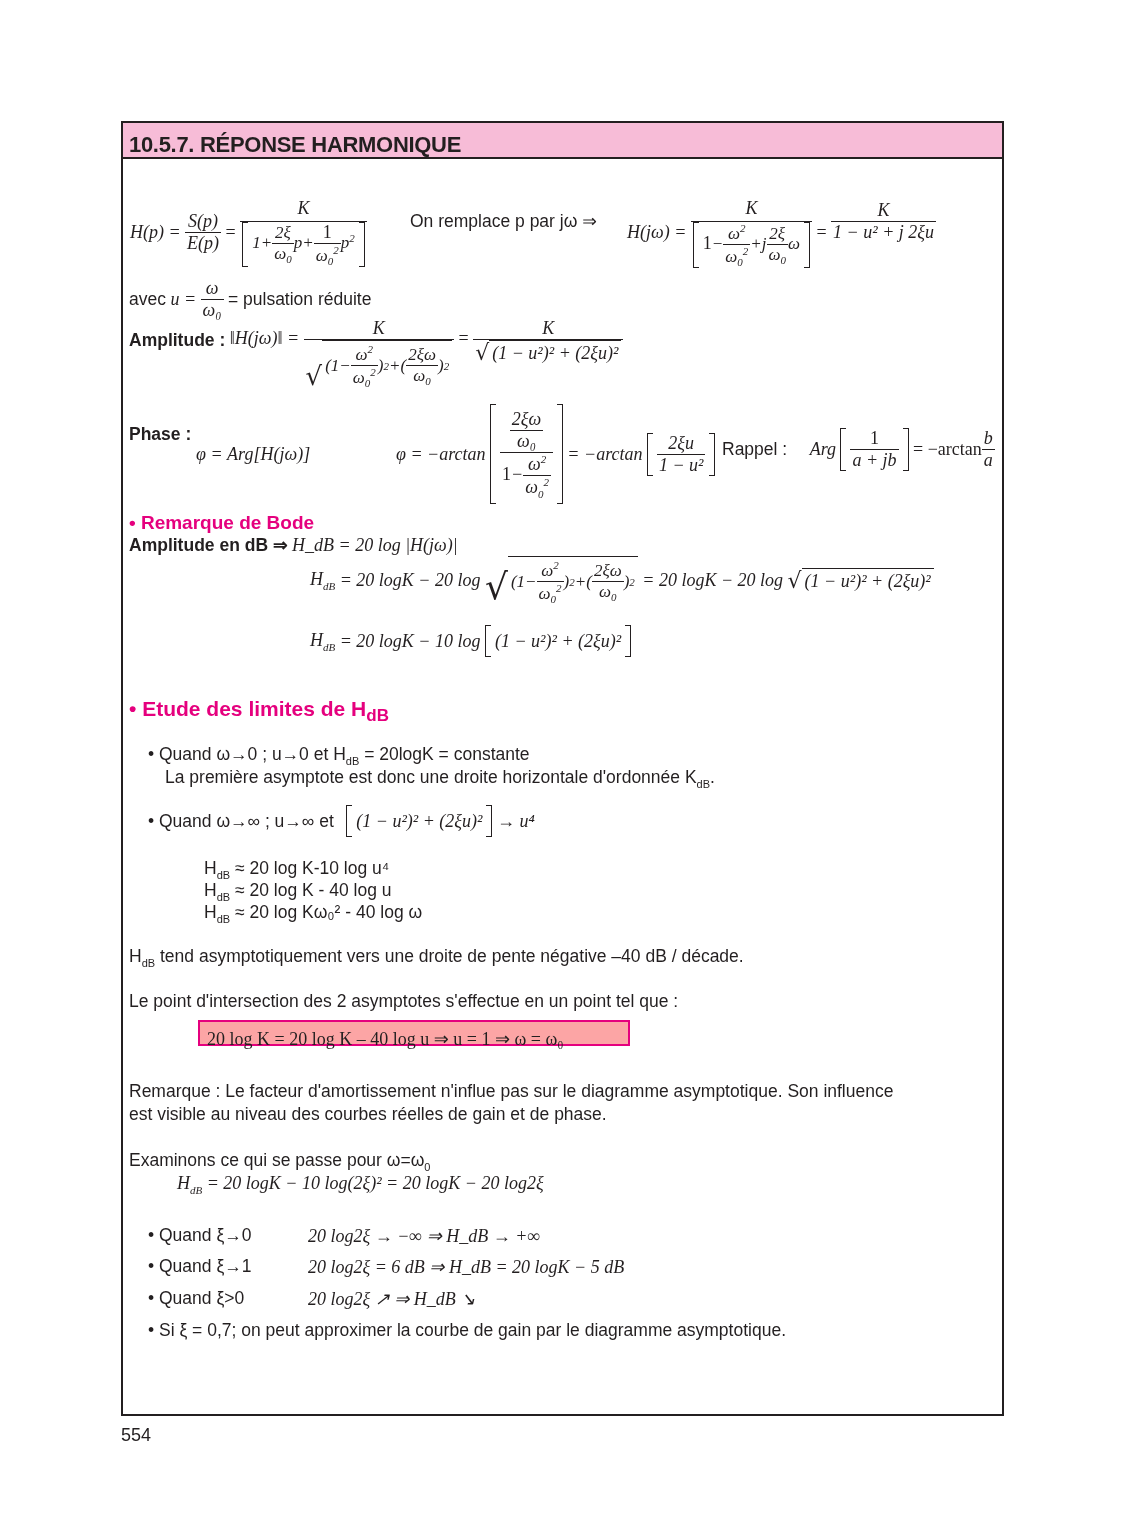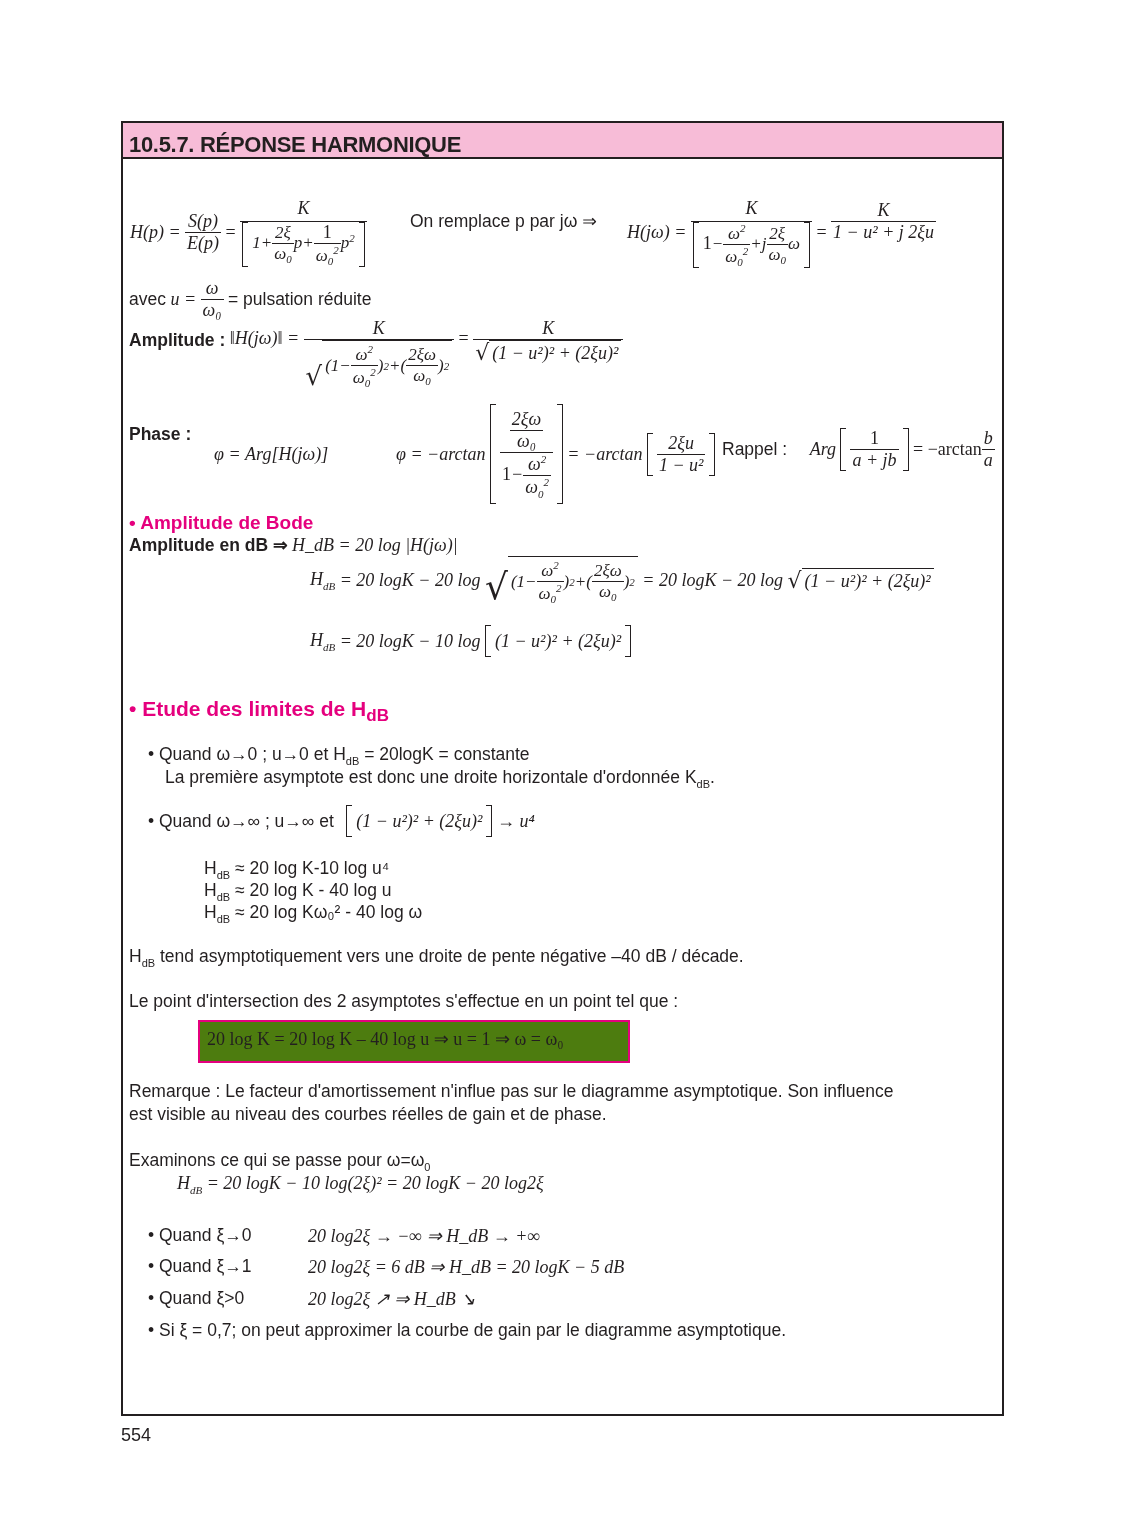--- a/index.html
+++ b/index.html
@@ -22,22 +22,22 @@
   .frac > .num { display: block; border-bottom: 1px solid #231f20; padding: 0 2px; }
   .frac > .den { display: block; padding: 0 2px; }
   .sqbr { display: inline-flex; align-items: center; padding: 0 4px; position: relative; }
   .sqbr::before, .sqbr::after { content: ""; position: absolute; top: 0; bottom: 0; width: 5px; border-top: 1.4px solid #231f20; border-bottom: 1.4px solid #231f20; }
   .sqbr::before { left: 0; border-left: 1.4px solid #231f20; }
   .sqbr::after { right: 0; border-right: 1.4px solid #231f20; }
   .sqbr > .inner { padding: 0 6px; }
   .sqrt { display: inline-flex; align-items: stretch; }
   .sqrt .rad { font-family: "DejaVu Serif", serif; font-style: normal; font-size: 26px; line-height: 1; align-self: flex-end; }
   .sqrt .body { border-top: 1.3px solid #231f20; padding: 2px 3px 0 3px; display: inline-flex; align-items: center; }
-  .boxed { position: absolute; left: 198px; top: 1020px; width: 432px; height: 43px;
-           border: 2px solid #e5007e; background: #4d7c0f; box-sizing: border-box; }
+  .boxed { position: absolute; left: 198px; top: 1020px; width: 432px; height: 26px;
+           border: 2px solid #e5007e; background: #fca5a5; box-sizing: border-box; }
   .boxed span { position: absolute; left: 7px; top: 6px; font-family: "Liberation Serif", serif; font-size: 18px; white-space: nowrap; }
 </style>
 </head>
 <body>
 
 <div class="frame">
   <div class="header">
     <span><span style="position:static">10.5.7.</span> <span style="position:static">RÉPONSE HARMONIQUE</span></span>
   </div>
 </div>
@@ -98,41 +98,41 @@
   <span class="frac m" style="vertical-align:top">
     <span class="num">K</span>
     <span class="den"><span class="sqrt">
           <span class="rad" style="font-size:22px">√</span>
           <span class="body">(1 − u²)² + (2ξu)²</span>
         </span></span>
   </span>
 </div>
 
 <div class="abs txt bold" style="left:129px; top:424px;">Phase :</div>
-<div class="abs m" style="left:214px; top:444px;">φ = Arg[H(jω)]</div>
+<div class="abs m" style="left:196px; top:444px;">φ = Arg[H(jω)]</div>
 <div class="abs" style="left:396px; top:404px;">
   <span class="m" style="vertical-align:middle">φ = −arctan</span>
   <span class="sqbr" style="vertical-align:middle; height:100px">
       <span class="inner m"><span class="frac"><span class="num"><span class="frac"><span class="num">2ξω</span><span class="den">ω₀</span></span></span><span class="den"><span class="r">1</span>−<span class="frac"><span class="num">ω<sup>2</sup></span><span class="den">ω<sub>0</sub><sup>2</sup></span></span></span></span></span>
     </span>
   <span class="m" style="vertical-align:middle">= −arctan</span>
   <span class="sqbr" style="vertical-align:middle">
       <span class="inner m"><span class="frac"><span class="num">2ξu</span><span class="den">1 − u²</span></span></span>
     </span>
 </div>
 <div class="abs" style="left:722px; top:428px;">
   <span class="txt" style="vertical-align:middle">Rappel :</span>
   <span class="m" style="vertical-align:middle; margin-left:18px">Arg</span>
   <span class="sqbr" style="vertical-align:middle">
       <span class="inner m"><span class="frac"><span class="num r">1</span><span class="den">a + jb</span></span></span>
     </span>
   <span class="r" style="vertical-align:middle">= −arctan</span><span class="frac m"><span class="num">b</span><span class="den">a</span></span>
 </div>
 
-<div class="abs txt pink" style="left:129px; top:512px; font-size:19px;">• Amplitude de Bode</div>
+<div class="abs txt pink" style="left:129px; top:512px; font-size:19px;">• Remarque de Bode</div>
 <div class="abs" style="left:129px; top:535px;">
   <span class="txt bold">Amplitude en dB ⇒</span>
   <span class="m">H_dB = 20 log |H(jω)|</span>
 </div>
 <div class="abs" style="left:310px; top:556px;">
   <span class="m" style="vertical-align:middle"><span>H</span><sub>dB</sub></span>
   <span class="m" style="vertical-align:middle">= 20 logK − 20 log</span>
   <span class="sqrt" style="vertical-align:middle">
       <span class="rad" style="font-size:36px">√</span>
       <span class="body m" style="font-size:17px">(1−<span class="frac">

